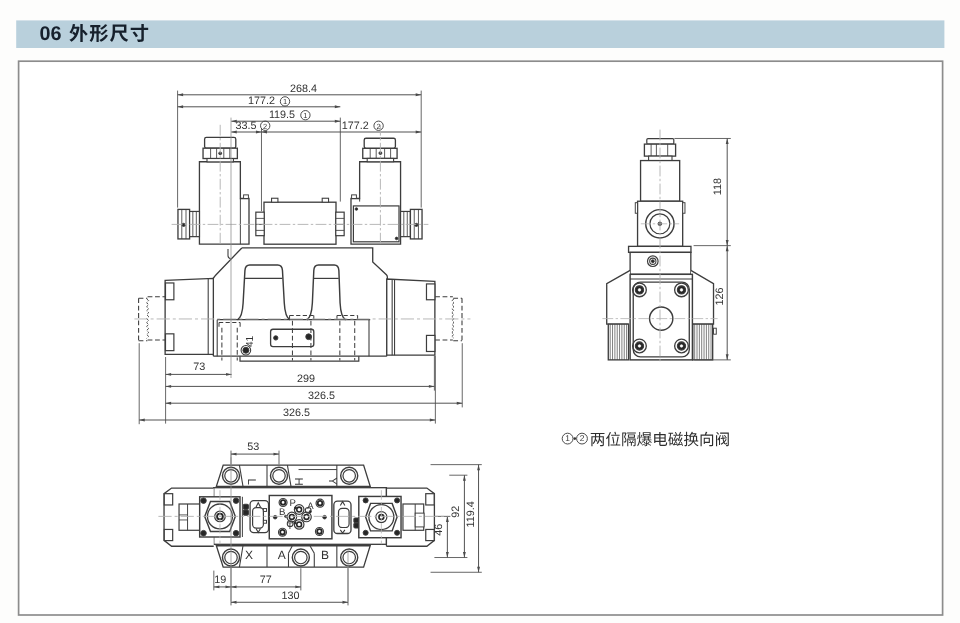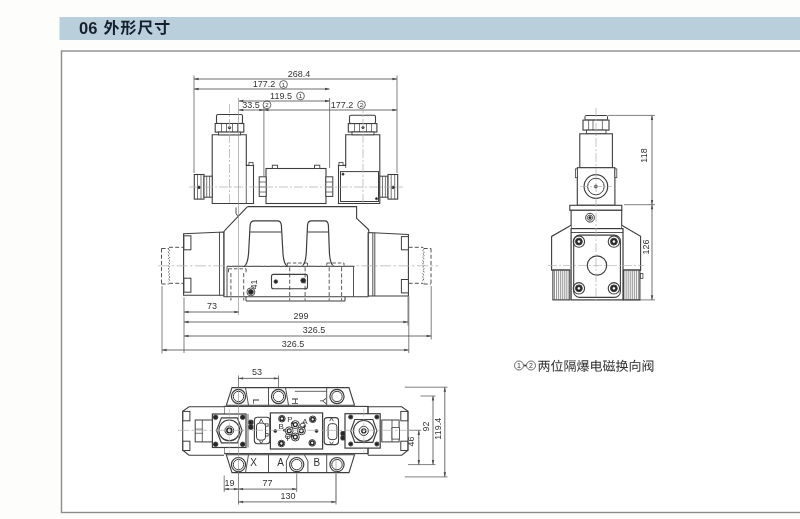--- a/index.html
+++ b/index.html
@@ -1,17 +1,17 @@
 <!DOCTYPE html>
 <html><head>
 <meta charset="utf-8">
 <style>
   html,body { margin:0; padding:0; background:#fdfdfc; }
   * { box-sizing: border-box; }
-  #page { position:relative; width:800px; height:519px; font-family:"Liberation Sans", sans-serif;padding-left:46px; }
+  #page { position:relative; width:800px; height:519px; font-family:"Liberation Sans", sans-serif; }
 </style>
 </head>
 <body>
 <div id="page">
 <svg width="800" height="519" viewBox="0 0 800 519">
 
 <rect x="0" y="0" width="800" height="519" fill="#fdfdfc"></rect>
 
 <rect x="13.5" y="17" width="773.5" height="23" fill="#b9d0dc"></rect>
 

